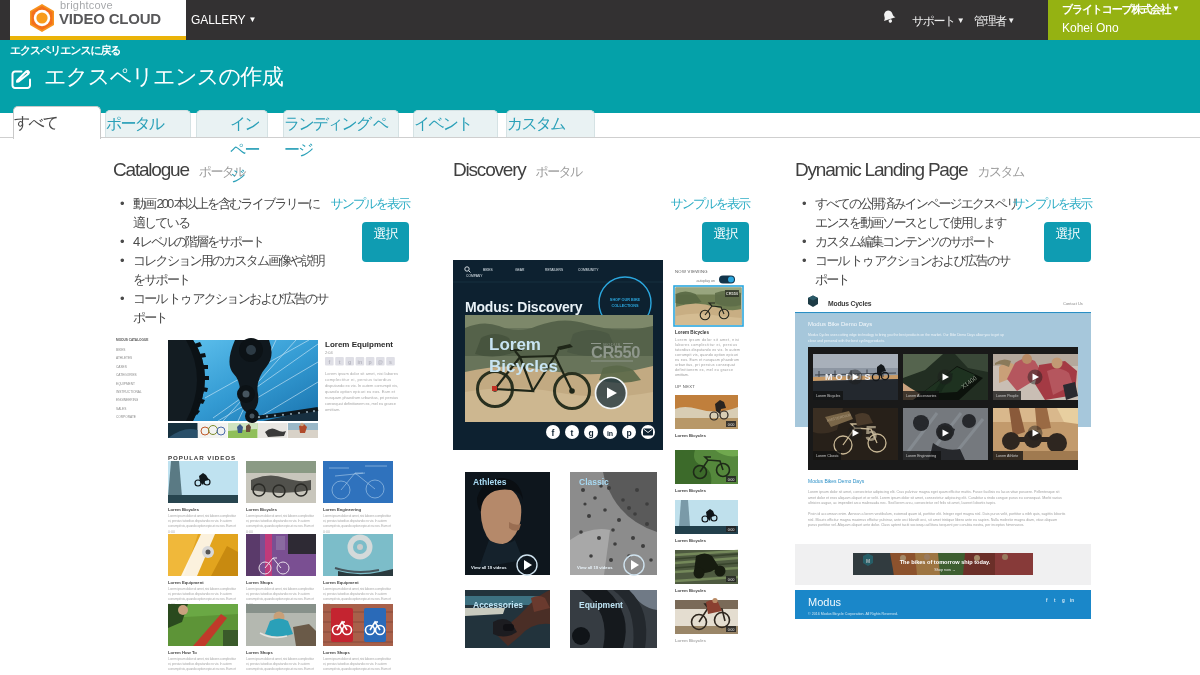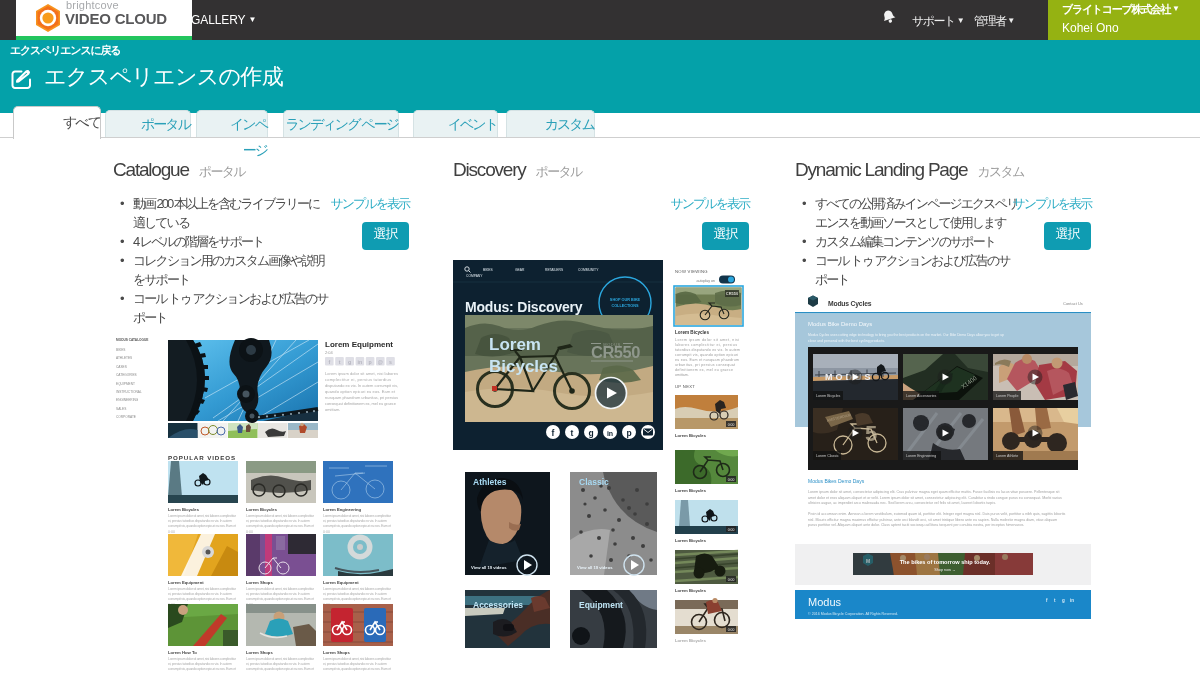--- a/index.html
+++ b/index.html
@@ -3,22 +3,22 @@
 <meta charset="utf-8">
 <style>
 * { margin:0; padding:0; box-sizing:border-box; }
 html,body { width:1200px; height:675px; overflow:hidden; background:#fff;
   font-family:"Liberation Sans", sans-serif; }
 #page { position:absolute; top:0; left:0; width:1200px; height:675px; overflow:hidden; }
 .abs { position:absolute; }
 
 
 #topbar { position:absolute; top:0; left:0; width:1200px; height:40px; background:#333132; }
-#logobox { position:absolute; top:0; left:16px; width:176px; height:40px; background:#fff;
-  border-bottom:4px solid #22c55e; }
+#logobox { position:absolute; top:0; left:10px; width:176px; height:40px; background:#fff;
+  border-bottom:4px solid #eab308; }
 #bc-small { position:absolute; left:50px; top:-1px; font-size:11px; color:#a7a9ac; letter-spacing:.2px; }
 #bc-big { position:absolute; left:49px; top:10px; font-size:15px; font-weight:bold; color:#58585a; letter-spacing:-0.2px; }
 #gallery { position:absolute; left:191px; top:13px; font-size:12px; color:#fff; letter-spacing:-0.1px; }
 .caret { display:inline-block; font-size:8px; vertical-align:2px; }
 #hicon { position:absolute; left:881px; top:9px; color:#fff; }
 #support { position:absolute; left:912px; top:13px; font-size:12px; letter-spacing:-1.5px; color:#eee; }
 #admin { position:absolute; left:974px; top:13px; font-size:12px; letter-spacing:-1.5px; color:#eee; }
 #account { position:absolute; top:0; left:1024px; width:176px; height:40px; background:#95b212; color:#fff;margin-left:24px; }
 #account .org { position:absolute; left:14px; top:2px; font-size:11px; font-weight:bold; letter-spacing:-1.3px; }
 #account .usr { position:absolute; left:14px; top:21px; font-size:12px; }
@@ -26,31 +26,31 @@
 
 #teal { position:absolute; top:40px; left:0; width:1200px; height:73px; background:#04a1a9; }
 #teal #back, #teal #bigtitle, #teal #pencil { }
 #back { position:absolute; left:10px; top:3px; font-size:11px; color:#fff; font-weight:bold; letter-spacing:-1.2px; }
 #bigtitle { position:absolute; left:44px; top:22px; font-size:22px; letter-spacing:-0.7px; color:#fff; }
 #pencil { position:absolute; left:10px; top:27px; }
 
 
 #tabline { position:absolute; top:137px; left:0; width:1200px; height:1px; background:#cfcfcf; }
 .tab { position:absolute; top:110px; height:27px; background:#e9f2f3; border:1px solid #d5e2e4; border-bottom:none;
-  border-radius:5px 5px 0 0; color:#2aa0b8; font-size:14px; letter-spacing:-2px; text-align:right; line-height:26px; z-index:2; }
+  border-radius:5px 5px 0 0; color:#2aa0b8; font-size:16px; letter-spacing:-2px; text-align:left; line-height:26px; z-index:2; }
 .tab.active { background:#fff; color:#4a4a4a; top:106px; height:33px; border-color:#c9c9c9; line-height:31px; z-index:3; }
 
 
 .colH { position:absolute; top:159px; font-size:19px; letter-spacing:-1.2px; color:#404040; }
 .colH span { font-size:13px; letter-spacing:-1.75px; color:#9b9b9b; margin-left:10px; }
 ul.feat { position:absolute; list-style:none; font-size:13px; letter-spacing:-2px; color:#4a4a4a; line-height:19px; width:230px; }
 ul.feat li { position:relative; padding-left:20px; }
 ul.feat li:before { content:"\2022"; position:absolute; left:7px; top:0; letter-spacing:0; color:#4a4a4a; }
 .smpl { position:absolute; top:195px; font-size:13px; letter-spacing:-2px; color:#30aec6; }
-.sel { position:absolute; top:222px; width:47px; height:28px; background:#0f9cb2; border-radius:4px;
+.sel { position:absolute; top:222px; width:47px; height:40px; background:#0f9cb2; border-radius:4px;
   color:#fff; font-size:13px; letter-spacing:-1px; text-align:center; line-height:24px; }
 </style>
 </head>
 <body>
 <div id="page">
 
   <div id="topbar">
     <div id="gallery">GALLERY <span class="caret">▼</span></div>
     <div id="hicon">
       <svg width="16" height="16" viewBox="0 0 16 16">

